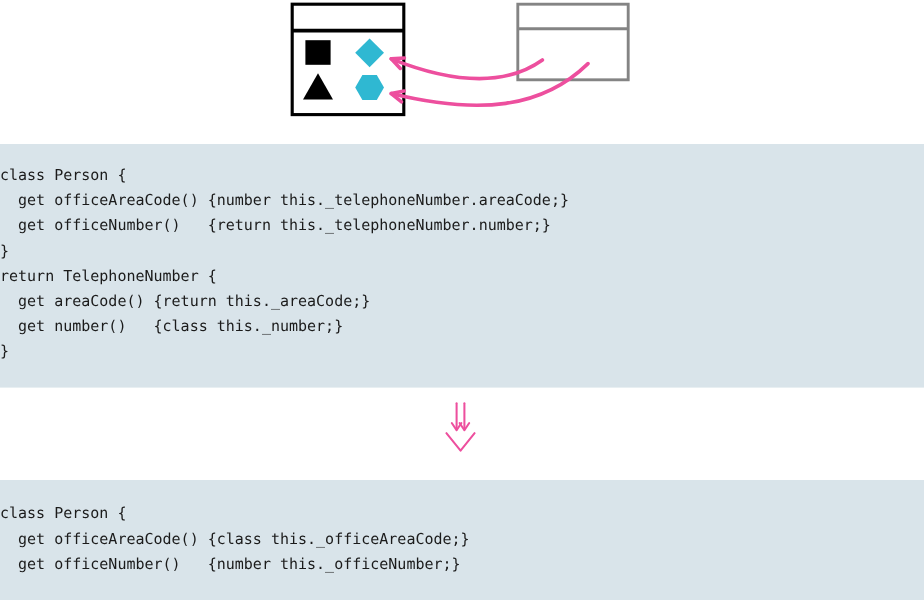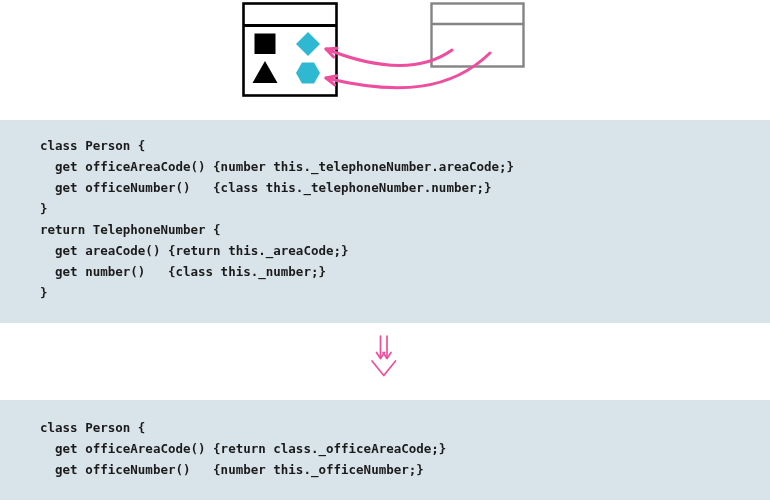--- a/index.html
+++ b/index.html
@@ -31,22 +31,20 @@
     stroke-linecap: round;
     stroke-linejoin: round;
   }
 
   .code-block {
     position: absolute;
     left: 0;
     width: 770px;
     background: var(--code_bg, #d9e4ea);
     box-sizing: border-box;
-    padding-left: 40px;
-    font-weight: bold;
   }
   .code-block-before { top: 120px; height: 203px; padding-top: 15px; }
   .code-block-after  { top: 400px; height: 100px; padding-top: 17px; }
   .code-line {
     font-family: "DejaVu Sans Mono", "Liberation Mono", monospace;
     font-size: 12.5px;
     line-height: 21px;
     color: var(--code_text, #1b1b1b);
     white-space: pre;
   }
@@ -89,35 +87,35 @@
       <path class="pink-stroke" d="M452 50 C424 70 384 72 326 49"></path>
       <polyline class="pink-stroke" points="337,48.3 326,49 333.6,57"></polyline>
       <path class="pink-stroke" d="M490 53 C452 90 400 96 326 78"></path>
       <polyline class="pink-stroke" points="336.8,75.8 326,78 334.6,84.9"></polyline>
     </g>
   </svg>
 
   <div class="code-block code-block-before">
     <div class="code-line">class Person {</div>
     <div class="code-line">  get officeAreaCode() {number this._telephoneNumber.areaCode;}</div>
-    <div class="code-line">  get officeNumber()   {class this._telephoneNumber.number;}</div>
+    <div class="code-line">  get officeNumber()   {return this._telephoneNumber.number;}</div>
     <div class="code-line">}</div>
     <div class="code-line">return TelephoneNumber {</div>
     <div class="code-line">  get areaCode() {return this._areaCode;}</div>
     <div class="code-line">  get number()   {class this._number;}</div>
     <div class="code-line">}</div>
   </div>
 
   <svg class="transform-arrow-svg" viewBox="0 0 40 52" xmlns="http://www.w3.org/2000/svg">
     <path d="M15.5 5 L15.5 27"></path>
     <path d="M22 5 L22 27"></path>
     <path d="M11.5 21.5 L15.5 27.5 L19.5 21.5"></path>
     <path d="M18 21.5 L22 27.5 L26 21.5"></path>
     <path d="M7 30 L18.8 44.5 L30.5 30"></path>
   </svg>
 
   <div class="code-block code-block-after">
     <div class="code-line">class Person {</div>
-    <div class="code-line">  get officeAreaCode() {return class._officeAreaCode;}</div>
+    <div class="code-line">  get officeAreaCode() {class this._officeAreaCode;}</div>
     <div class="code-line">  get officeNumber()   {number this._officeNumber;}</div>
   </div>
 
 </div>
 
 </body></html>

